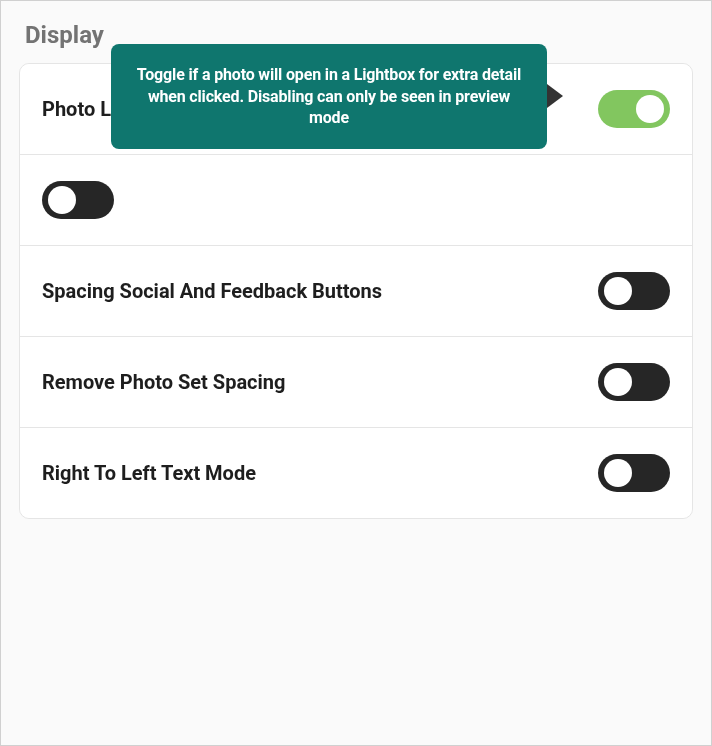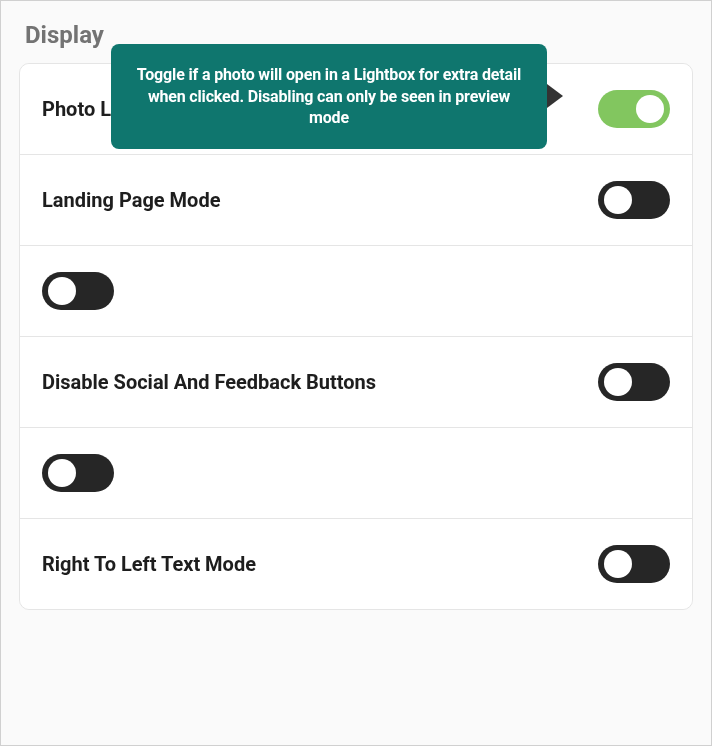--- a/index.html
+++ b/index.html
@@ -99,41 +99,36 @@
 <div class="settings-list">
 
   <div class="setting-row">
     <span class="setting-label">Photo Lightbox</span>
     <div class="toggle toggle-on">
       <div class="toggle-knob"></div>
     </div>
   </div>
 
 
-  <div class="setting-row">
-    <span class="setting-label">Landing Page Mode</span>
-    <div class="toggle toggle-off">
-      <div class="toggle-knob"></div>
-    </div>
-  </div>
 
   <div class="setting-row">
     <div class="toggle toggle-off">
       <div class="toggle-knob"></div>
     </div>
   </div>
 
   <div class="setting-row">
-    <span class="setting-label">Disable Social And Feedback Buttons</span>
+    <span class="setting-label">Spacing Social And Feedback Buttons</span>
     <div class="toggle toggle-off">
       <div class="toggle-knob"></div>
     </div>
   </div>
 
   <div class="setting-row">
+    <span class="setting-label">Remove Photo Set Spacing</span>
     <div class="toggle toggle-off">
       <div class="toggle-knob"></div>
     </div>
   </div>
 
   <div class="setting-row">
     <span class="setting-label">Right To Left Text Mode</span>
     <div class="toggle toggle-off">
       <div class="toggle-knob"></div>
     </div>

